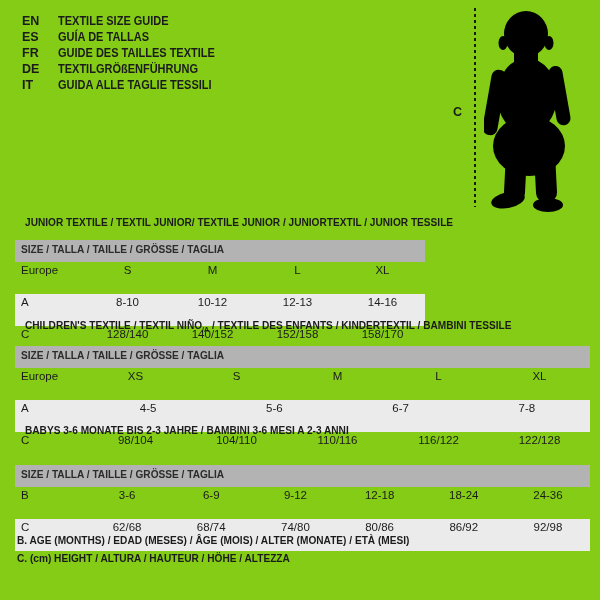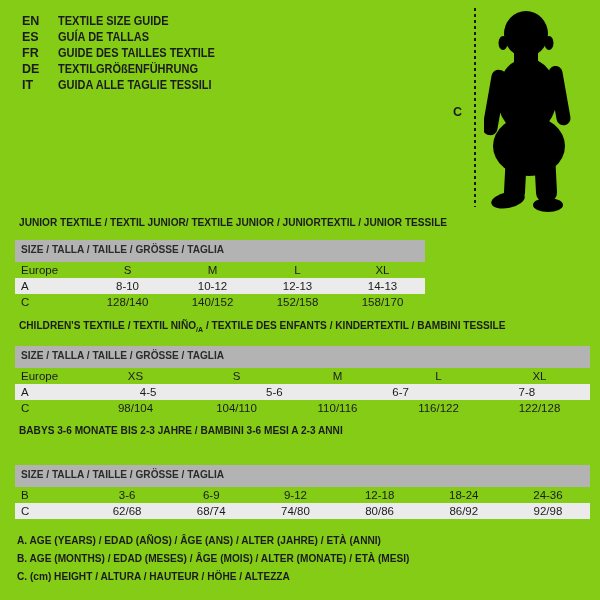--- a/index.html
+++ b/index.html
@@ -23,27 +23,27 @@
 
   
   .measure-line{
     position:absolute;left:474px;top:8px;width:2px;height:199px;
     background:repeating-linear-gradient(to bottom,var(--ink) 0 3px,transparent 3px 6px);
   }
   .c-label{position:absolute;left:453px;top:105px;font-size:12.5px;font-weight:bold;}
   .baby-svg{position:absolute;left:484px;top:4px;}
 
   
-  .tbl-title{position:absolute;left:19px;font-size:11.5px;font-weight:bold;line-height:16px;}
+  .tbl-title{position:absolute;left:25px;font-size:11.5px;font-weight:bold;line-height:16px;}
   .tbl{position:absolute;left:15px;}
   .tbl-head{
     height:22px;line-height:18px;background:var(--header-bg);
     font-size:11.5px;font-weight:bold;color:#2b2b2b;padding-left:6px;box-sizing:border-box;
   }
-  .tbl-row{display:flex;height:16px;line-height:16px;font-size:11.5px;}
+  .tbl-row{display:flex;height:32px;line-height:16px;font-size:11.5px;}
   .tbl-row.shade{background:var(--shade-bg);}
   .lbl{flex:0 0 70px;width:70px;padding-left:6px;box-sizing:border-box;}
   .cell{flex:1;text-align:center;}
   sub{font-size:8px;}
 
   .t1-title{top:214px;} .t1{top:240px;width:410px;}
   .t2-title{top:317px;text-align:right;} .t2{top:346px;width:575px;}
   .t3-title{top:422px;} .t3{top:465px;width:575px;}
 
   
@@ -109,21 +109,21 @@
       <span class="cell">S</span>
       <span class="cell">M</span>
       <span class="cell">L</span>
       <span class="cell">XL</span>
     </div>
     <div class="tbl-row shade">
       <span class="lbl">A</span>
       <span class="cell">8-10</span>
       <span class="cell">10-12</span>
       <span class="cell">12-13</span>
-      <span class="cell">14-13</span>
+      <span class="cell">14-16</span>
     </div>
     <div class="tbl-row">
       <span class="lbl">C</span>
       <span class="cell">128/140</span>
       <span class="cell">140/152</span>
       <span class="cell">152/158</span>
       <span class="cell">158/170</span>
     </div>
   </div>
 
@@ -181,23 +181,20 @@
       <span class="cell">68/74</span>
       <span class="cell">74/80</span>
       <span class="cell">80/86</span>
       <span class="cell">86/92</span>
       <span class="cell">92/98</span>
     </div>
   </div>
 
   <div class="notes">
     <div class="note-line">
-      <span class="condensed">A. AGE (YEARS) / EDAD (AÑOS) / ÂGE (ANS) / ALTER (JAHRE) / ETÀ (ANNI)</span>
-    </div>
-    <div class="note-line">
       <span class="condensed">B. AGE (MONTHS) / EDAD (MESES) / ÂGE (MOIS) / ALTER (MONATE) / ETÀ (MESI)</span>
     </div>
     <div class="note-line">
       <span class="condensed">C. (cm) HEIGHT / ALTURA / HAUTEUR / HÖHE / ALTEZZA</span>
     </div>
   </div>
 
 </div>
 
 </body></html>

